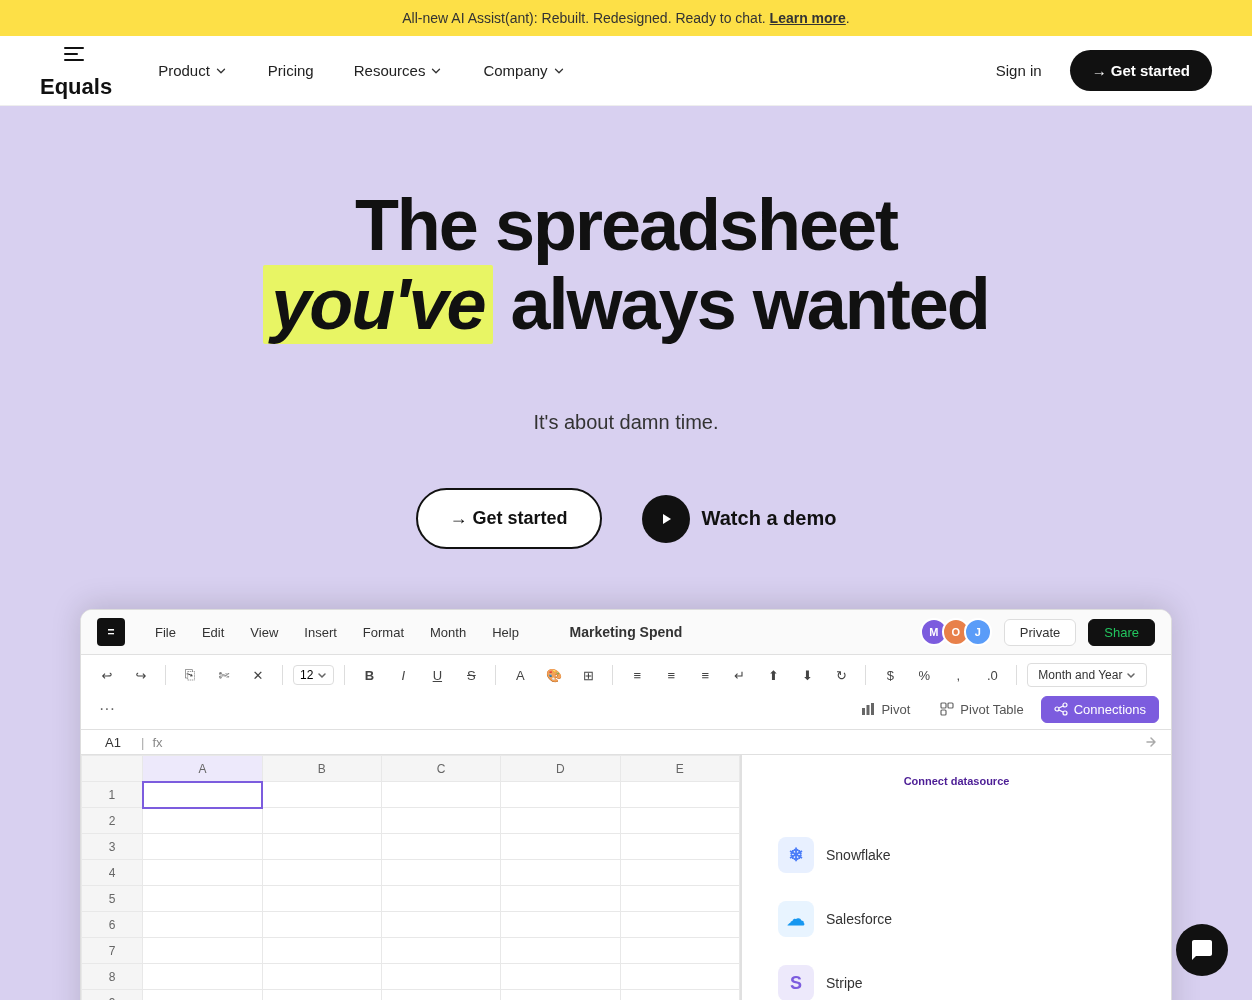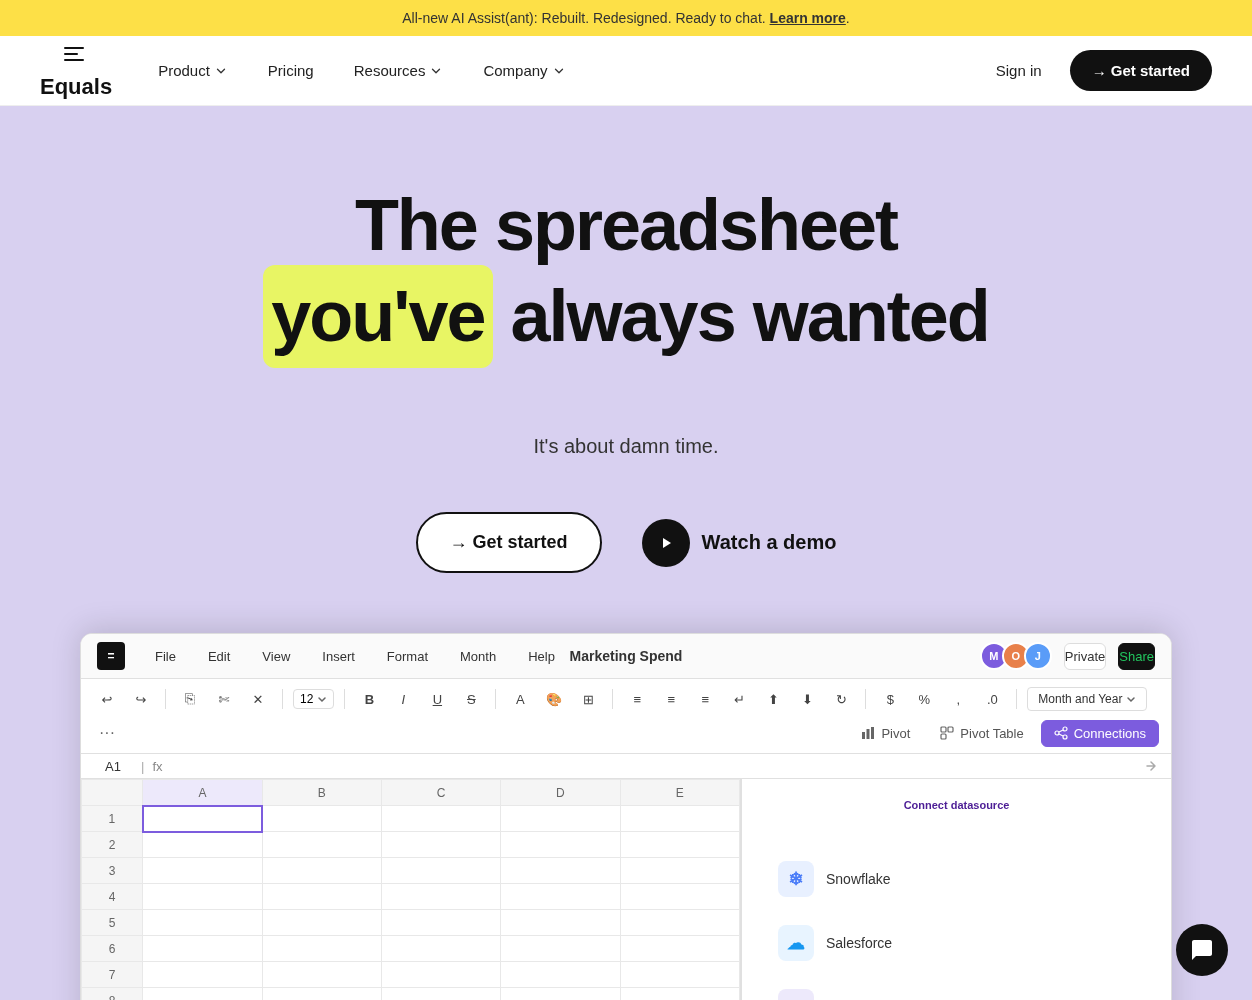--- a/index.html
+++ b/index.html
@@ -112,22 +112,23 @@
       font-size: 72px;
       font-weight: 800;
       color: #111;
       line-height: 1.1;
       margin-bottom: 30px;
       letter-spacing: -2px;
     }
     .hero h1 .highlight {
       background: #e8f564;
       display: inline-block;
-      padding: 12px 8px;
-      border-radius: 12px;
+      padding: 0 8px;
+      border-radius: 2px;
+      font-style: italic;
     }
     .hero-subtitle {
       font-size: 20px;
       color: #333;
       line-height: 1.6;
       margin-bottom: 50px;
     }
     .hero-cta {
       display: flex;
       align-items: center;
@@ -196,21 +197,21 @@
       align-items: center;
       justify-content: center;
     }
     .app-logo-icon span {
       color: #fff;
       font-size: 12px;
       font-weight: 700;
     }
     .menu-items {
       display: flex;
-      gap: 12px;
+      gap: 6px;
       flex: 1;
     }
     .menu-item {
       font-size: 13px;
       color: #333;
       padding: 4px 10px;
       cursor: pointer;
       border-radius: 4px;
     }
     .toolbar-title {
@@ -241,21 +242,21 @@
       justify-content: center;
       font-weight: 700;
       color: #fff;
     }
     .avatar:first-child { margin-left: 0; }
     .av1 { background: #7c5cde; }
     .av2 { background: #e8804a; }
     .av3 { background: #5a9cf8; }
     .toolbar-btn {
       font-size: 13px;
-      padding: 5px 0;
+      padding: 5px 15px;
       border: 1px solid #ddd;
       border-radius: 6px;
       cursor: pointer;
       background: #fff;
       color: #333;
     }
     .toolbar-btn-primary {
       background: #111;
       color: #22c55e;
       border-color: #111;

